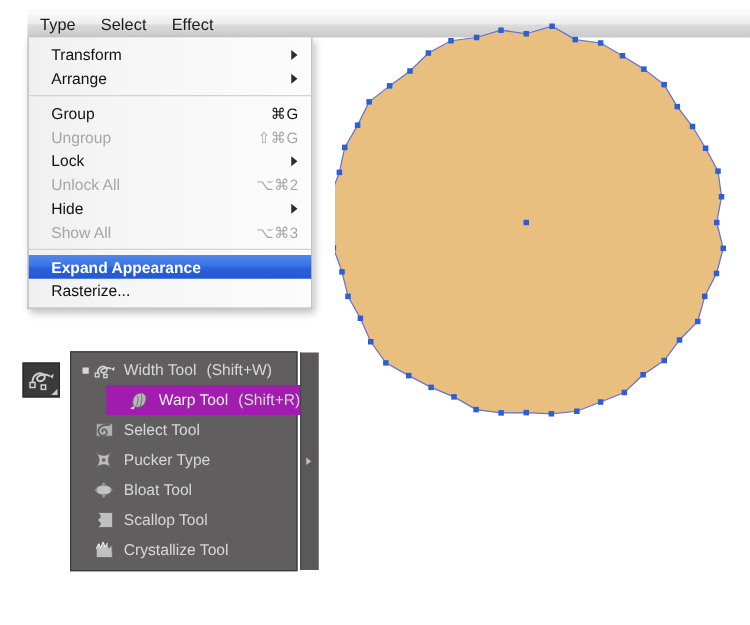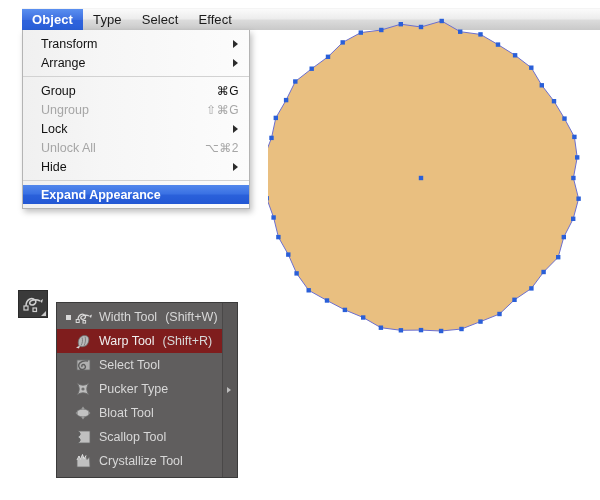--- a/index.html
+++ b/index.html
@@ -118,21 +118,21 @@
     bottom: 1px;
     width: 0; height: 0;
     border-right: 5px solid #c8c8c8;
     border-top: 5px solid transparent;
   }
 
   
   #tool-flyout {
     position: absolute;
     left: 56px;
-    top: 302px;
+    top: 281px;
     width: 182px;
     background: #605e5e;
     border: 1px solid #3b3b3b;
     box-sizing: border-box;
     display: flex;
   }
   #tool-list {
     flex: 1 1 auto;
     padding: 2px 0 4px 0;
   }
@@ -141,22 +141,23 @@
     display: flex;
     align-items: center;
     padding-left: 6px;
     font-size: 12.5px;
     color: #d8d8d8;
     cursor: default;
     position: relative;
     box-sizing: border-box;
   }
   .tool-row.selected {
-    background: #7f1d1d;
+    background: #a21caf;
     color: #f0f0f0;
+    margin-left: 28px;
   }
   .tool-row .tdot {
     width: 10px;
     flex: 0 0 10px;
     display: flex;
     justify-content: center;
   }
   .tool-row .tdot i {
     display: block;
     width: 5px; height: 5px;
@@ -201,23 +202,20 @@
     top: 8px;
     width: 332px;
     height: 340px;
   }
   #canvas-shape svg { display: block; }
 </style>
 </head>
 <body>
 
 <div id="menubar">
-  <div class="menubar-item active">
-    <span>Object</span>
-  </div>
   <div class="menubar-item">
     <span>Type</span>
   </div>
   <div class="menubar-item">
     <span>Select</span>
   </div>
   <div class="menubar-item">
     <span>Effect</span>
   </div>
 </div>
@@ -248,25 +246,32 @@
     <span class="marrow"></span>
   </div>
   <div class="menu-row disabled">
     <span class="mlabel">Unlock All</span>
     <span class="mshort">⌥⌘2</span>
   </div>
   <div class="menu-row">
     <span class="mlabel">Hide</span>
     <span class="marrow"></span>
   </div>
+  <div class="menu-row disabled">
+    <span class="mlabel">Show All</span>
+    <span class="mshort">⌥⌘3</span>
+  </div>
 
   <div class="menu-sep"></div>
 
   <div class="menu-row selected">
     <span class="mlabel">Expand Appearance</span>
+  </div>
+  <div class="menu-row">
+    <span class="mlabel">Rasterize...</span>
   </div>
 
 </div>
 
 <div id="tool-button">
   <span>
     <svg width="28" height="26" viewBox="0 0 28 26">
       <path d="M7 15 C7 8, 13 6, 16 9 C19 12, 13 16, 11 13 C9 10, 16 7, 21 10" fill="none" stroke="#cfcfcf" stroke-width="1.6"></path>
       <path d="M21 10 L24 8 L23 12 Z" fill="#cfcfcf"></path>
       <rect x="5" y="15" width="4" height="4" fill="none" stroke="#cfcfcf" stroke-width="1.2"></rect>

